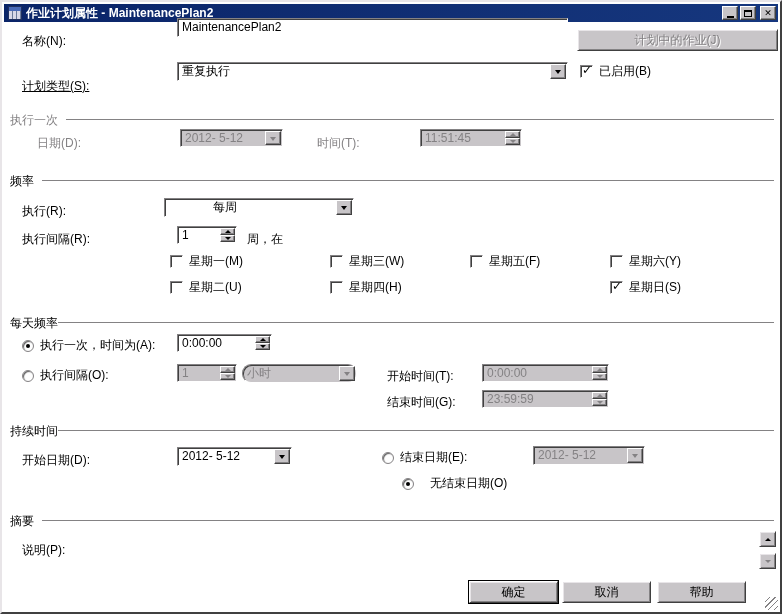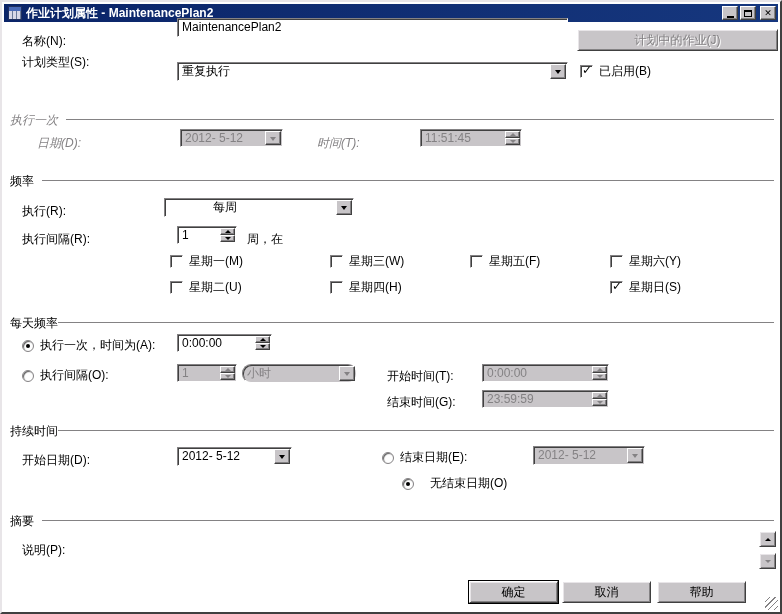--- a/index.html
+++ b/index.html
@@ -27,21 +27,21 @@
     background:#c8c5c8;border:1px solid;border-color:#ffffff #404040 #404040 #ffffff;
     box-shadow:inset -1px -1px 0 #848284;
     display:flex;align-items:center;justify-content:center;
     font-size:9px;font-weight:bold;color:#000;line-height:1;
   }
   .winbtn.close{margin-left:4px;}
   .winbtn .glyph-min{display:block;width:7px;height:2px;background:#000;margin-top:7px;}
   .winbtn .glyph-max{display:block;width:8px;height:7px;border:1px solid #000;border-top-width:2px;}
   
   .lbl{position:absolute;white-space:nowrap;text-align:right;}
-  .dis-t{color:#848284;text-shadow:1px 1px 0 #ffffff;font-style:italic;}
+  .dis-t{color:#848284;text-shadow:1px 1px 0 #ffffff;}
   .grp-line{position:absolute;height:0;border-top:1px solid #848284;border-bottom:1px solid #ffffff;}
   .sunken{
     background:#fff;border:1px solid;border-color:#848284 #ffffff #ffffff #848284;
     box-shadow:inset 1px 1px 0 #404040;
   }
   .raised{
     background:#c8c5c8;border:1px solid;border-color:#ffffff #404040 #404040 #ffffff;
     box-shadow:inset 1px 1px 0 #e8e5e8,inset -1px -1px 0 #848284;
   }
   .field{position:absolute;height:19px;display:flex;align-items:stretch;}
@@ -104,21 +104,21 @@
       </span>
     <span class="winbtn close">✕</span>
   </div>
 
   <span class="lbl" style="left:20px;top:31px;">名称(N):</span>
   <div class="field sunken" style="left:175px;top:16px;width:391px;">
     <span class="txt">MaintenancePlan2</span>
   </div>
   <div class="btn disabled" style="left:575px;top:27px;width:201px;">计划中的作业(J)</div>
 
-  <span class="lbl" style="left:20px;top:52px;">计划类型(S):</span>
+  <span class="lbl" style="left:20px;top:76px;text-decoration:underline;">计划类型(S):</span>
   <div class="field sunken" style="left:175px;top:60px;width:391px;">
     <span class="txt">重复执行</span>
     <span class="combo-btn">
         <span class="tri-dn"></span>
       </span>
   </div>
   <label class="check" style="left:578px;top:61px;">
     <span class="cb checked"></span>
     <span>已启用(B)</span>
   </label>

